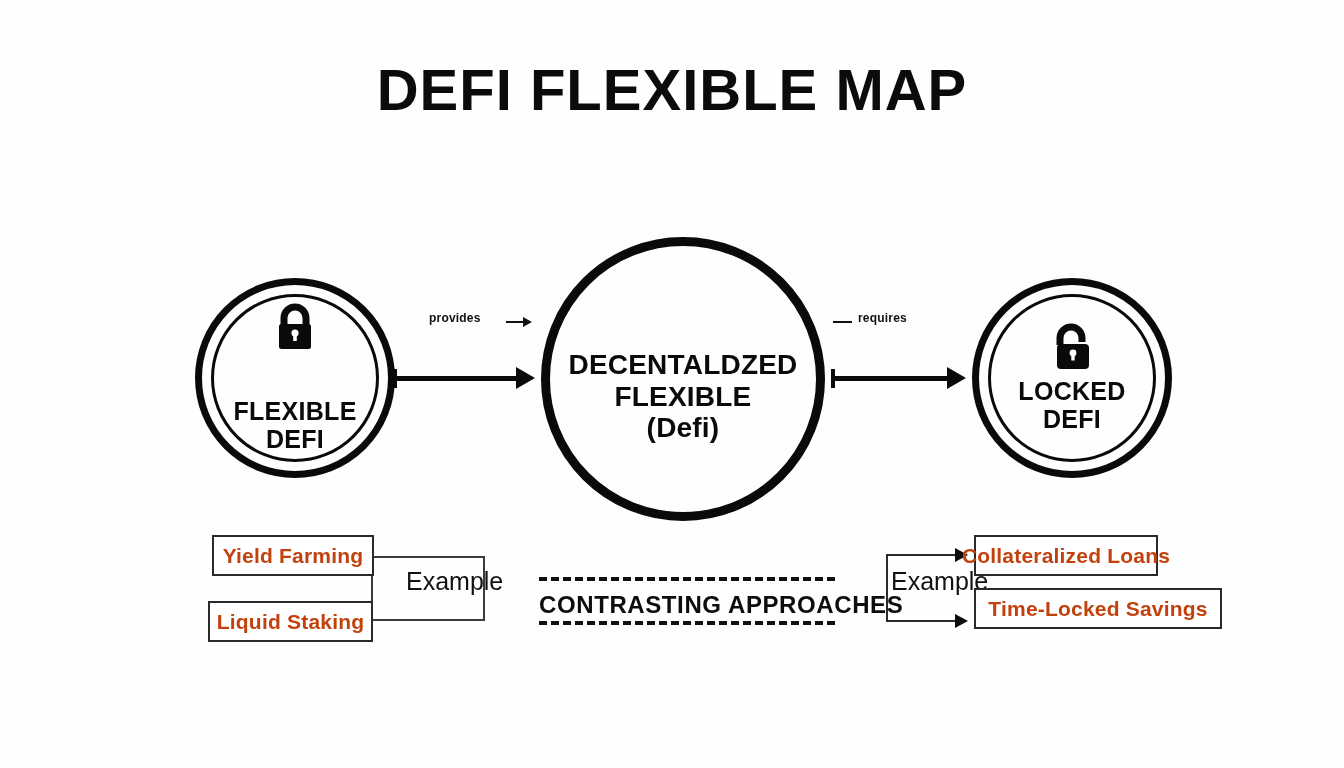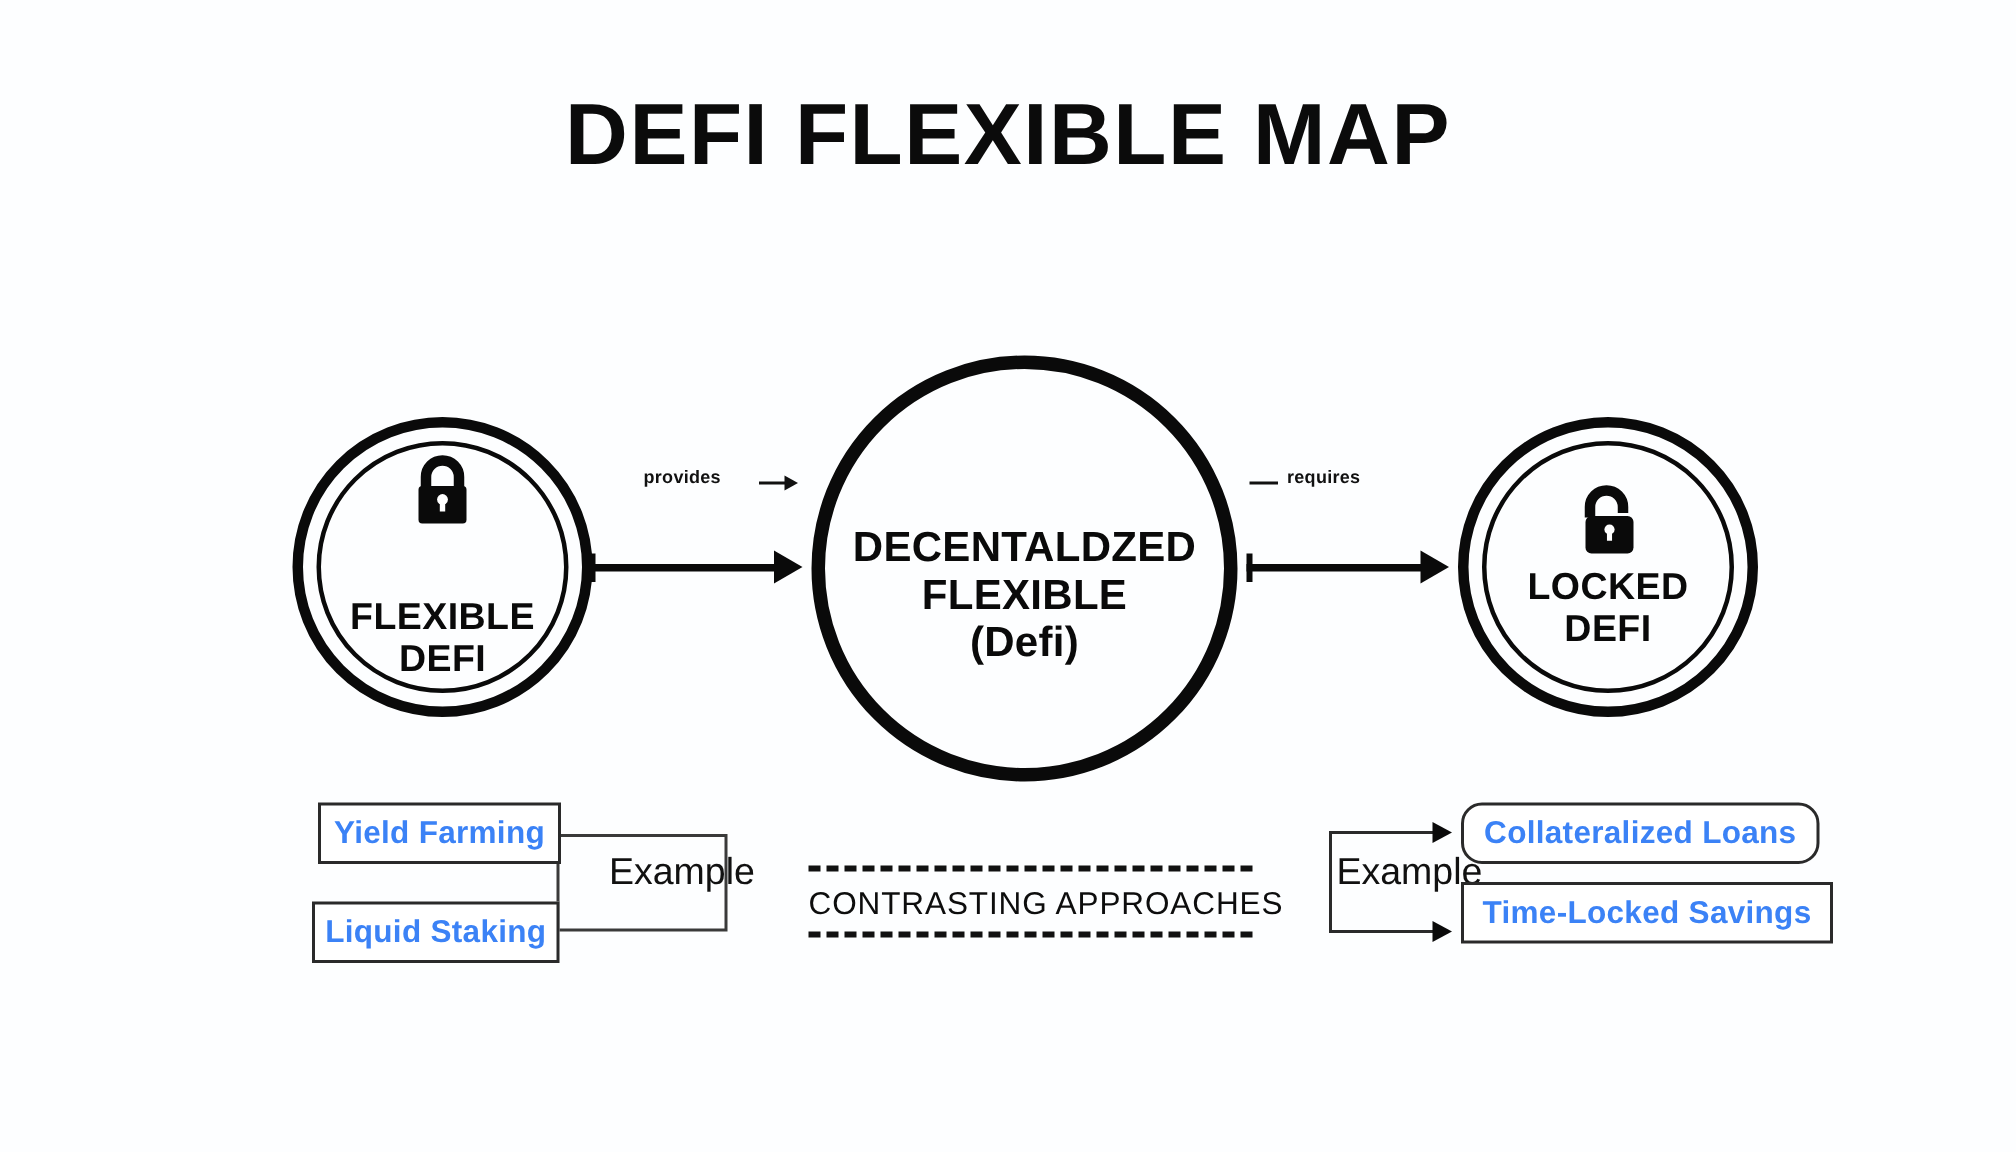--- a/index.html
+++ b/index.html
@@ -138,21 +138,21 @@
   .leaf-box {
     position: absolute;
     border: 2px solid #2a2a2a;
     background: #ffffff;
     box-sizing: border-box;
     display: flex;
     align-items: center;
     justify-content: center;
     font-size: 21px;
     font-weight: 700;
-    color: #3b82f6;
+    color: #c2410c;
     white-space: nowrap;
     letter-spacing: 0.2px;
   }
 
   
   .bracket-rect {
     position: absolute;
     border: 2px solid #3a3a3a;
     box-sizing: border-box;
     background: transparent;
@@ -179,22 +179,22 @@
   }
 
   
   .dashed-line {
     position: absolute;
     height: 0;
     border-top: 4px dashed #111111;
   }
   .contrast-text {
     position: absolute;
-    font-size: 21px;
-    font-weight: 400;
+    font-size: 24px;
+    font-weight: 700;
     letter-spacing: 0.6px;
     color: #0d0d0d;
     white-space: nowrap;
     text-align: center;
   }
 </style>
 </head>
 <body>
 
 <div id="canvas">
@@ -265,21 +265,21 @@
 
   <div class="bracket-left-shape" style="left:886px; top:554px; width:30px; height:68px;"></div>
   <div class="bracket-stub" style="left:914px; top:554px; width:44px;"></div>
   <div class="arrow-head" style="left:955px; top:548px; border-top-width:7px; border-bottom-width:7px; border-left-width:13px;"></div>
 
   <div class="bracket-stub" style="left:914px; top:620px; width:44px;"></div>
   <div class="arrow-head" style="left:955px; top:614px; border-top-width:7px; border-bottom-width:7px; border-left-width:13px;"></div>
 
   <div class="example-label" style="left:891px; top:567px;">Example</div>
 
-  <div class="leaf-box" style="left:974px; top:535px; width:239px; height:41px;border-radius:14px;">Collateralized Loans</div>
+  <div class="leaf-box" style="left:974px; top:535px; width:184px; height:41px;">Collateralized Loans</div>
 
   <div class="leaf-box" style="left:974px; top:588px; width:248px; height:41px;">Time-Locked Savings</div>
 
   <div class="dashed-line" style="left:539px; top:577px; width:296px;"></div>
   <div class="contrast-text" style="left:539px; top:591px; width:296px;">CONTRASTING APPROACHES</div>
   <div class="dashed-line" style="left:539px; top:621px; width:296px;"></div>
 
 </div>
 
 </body></html>

